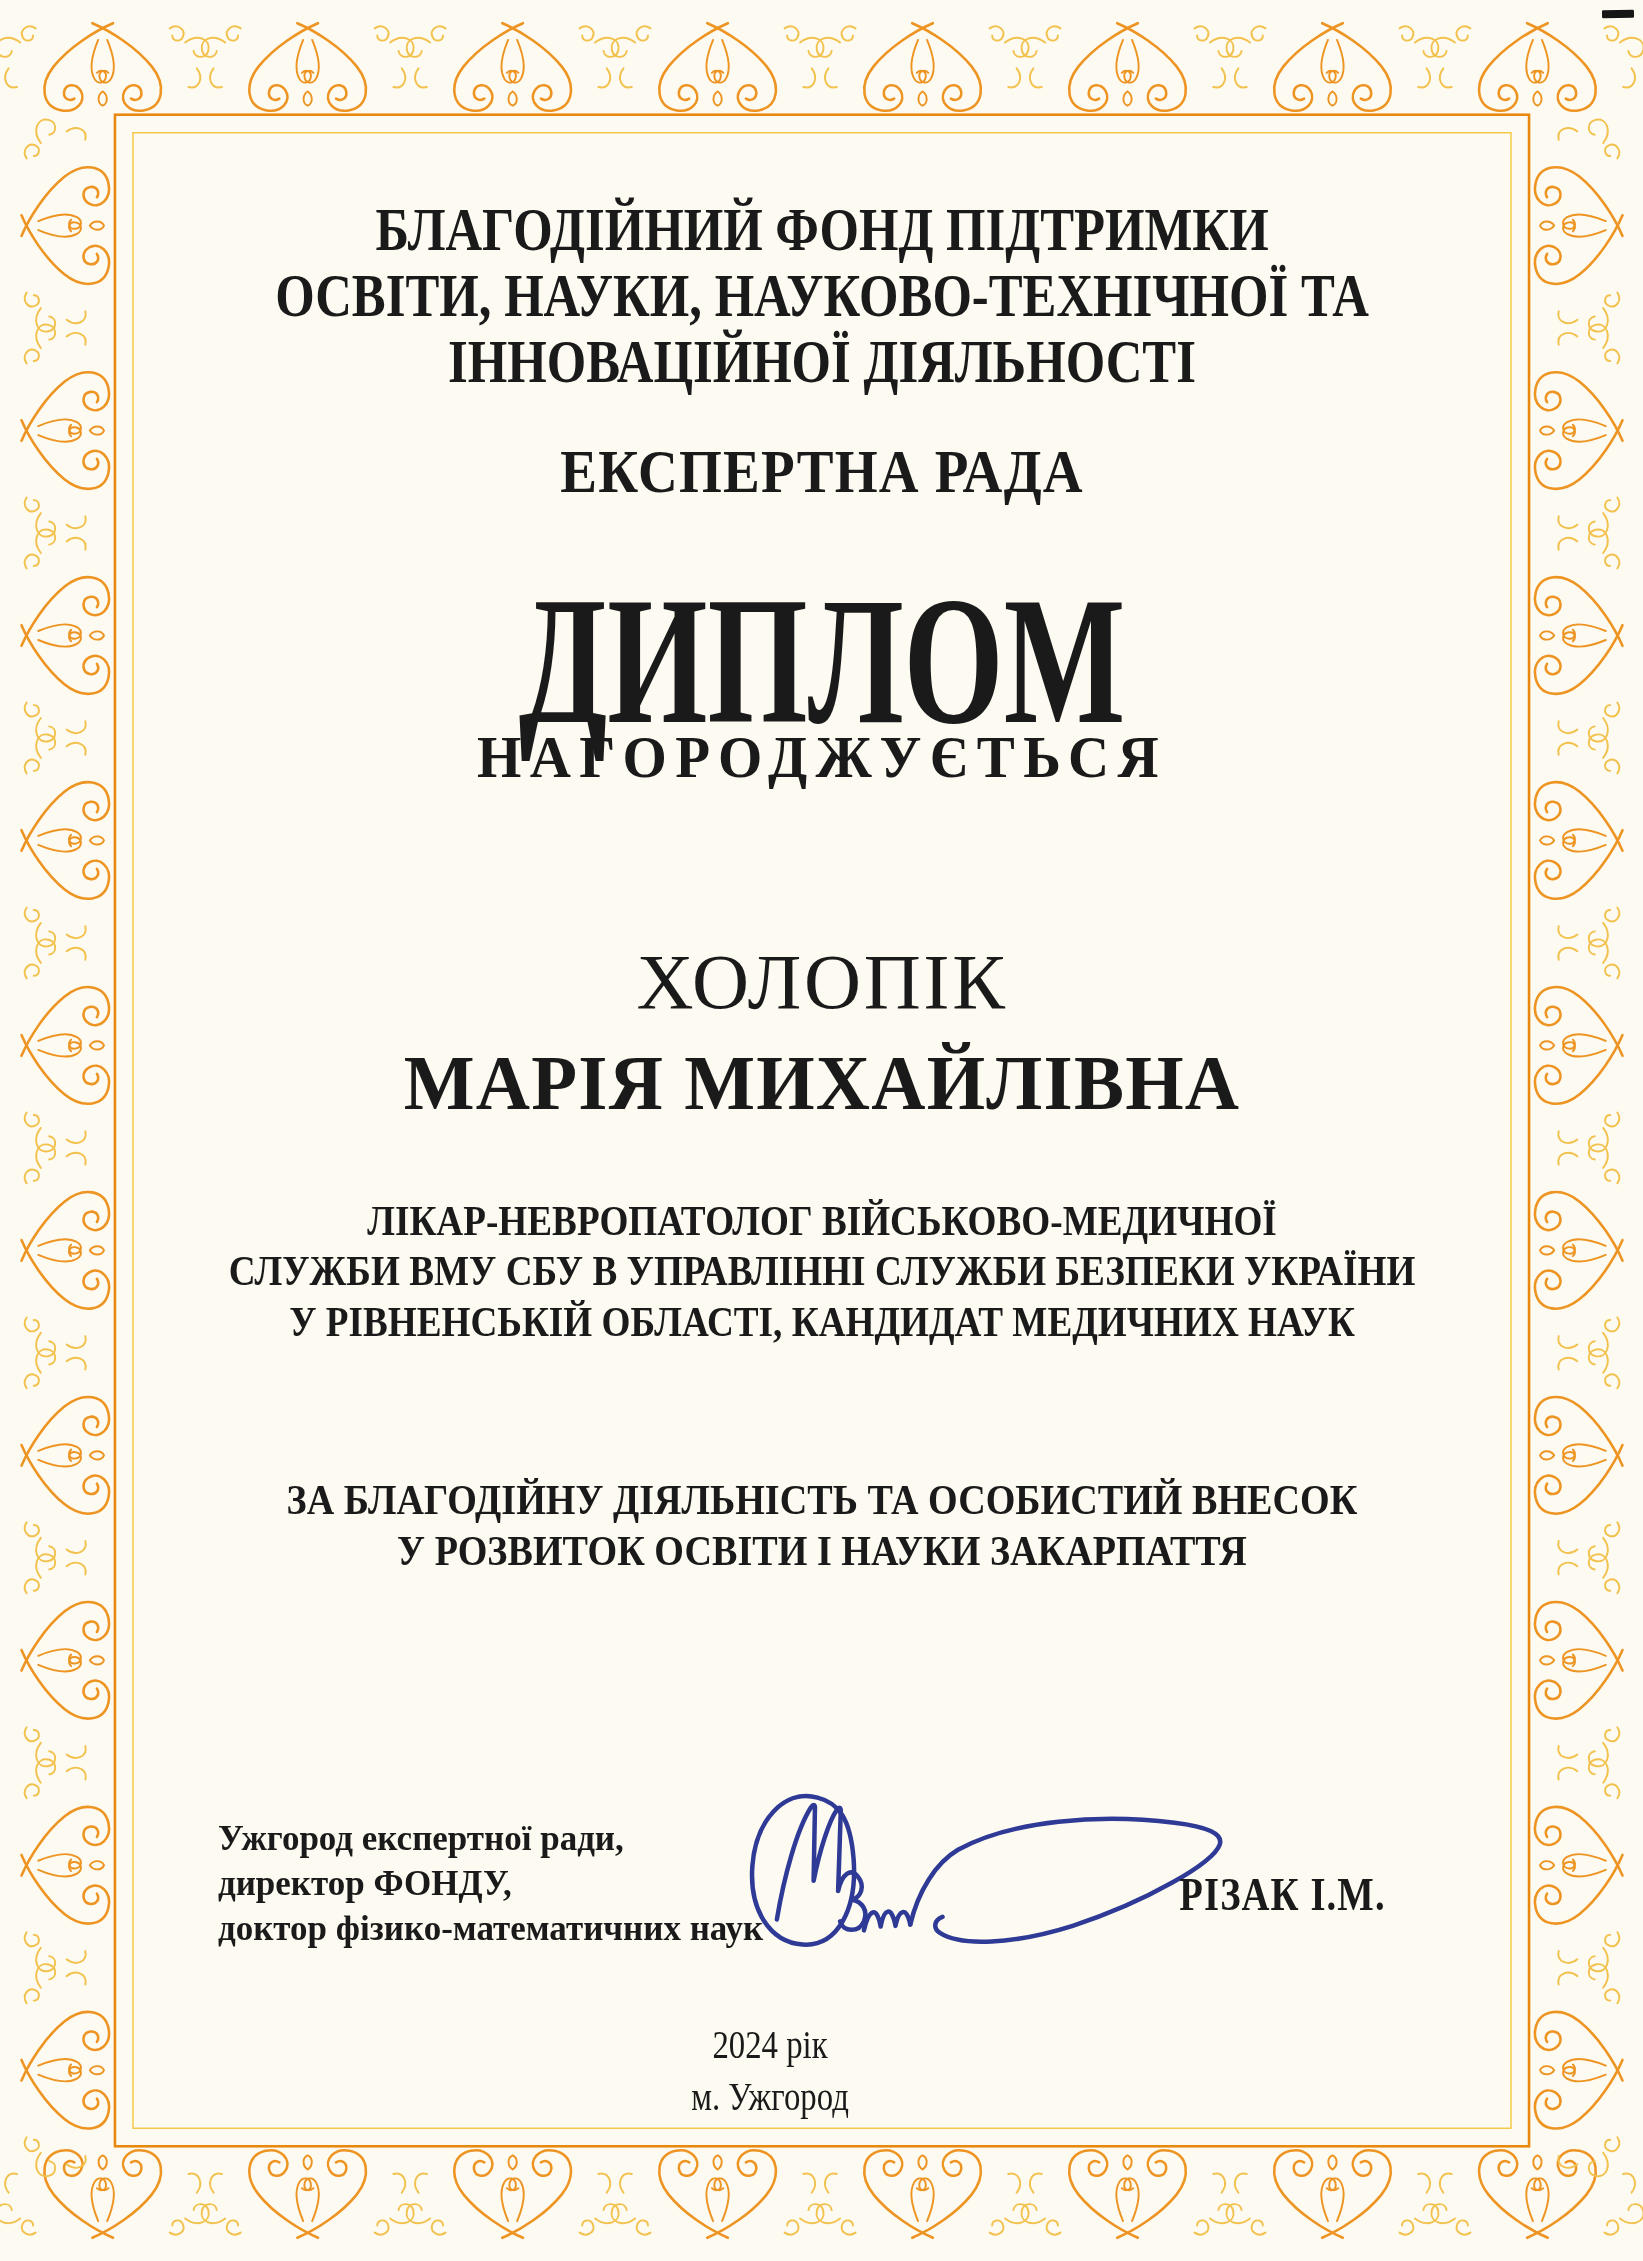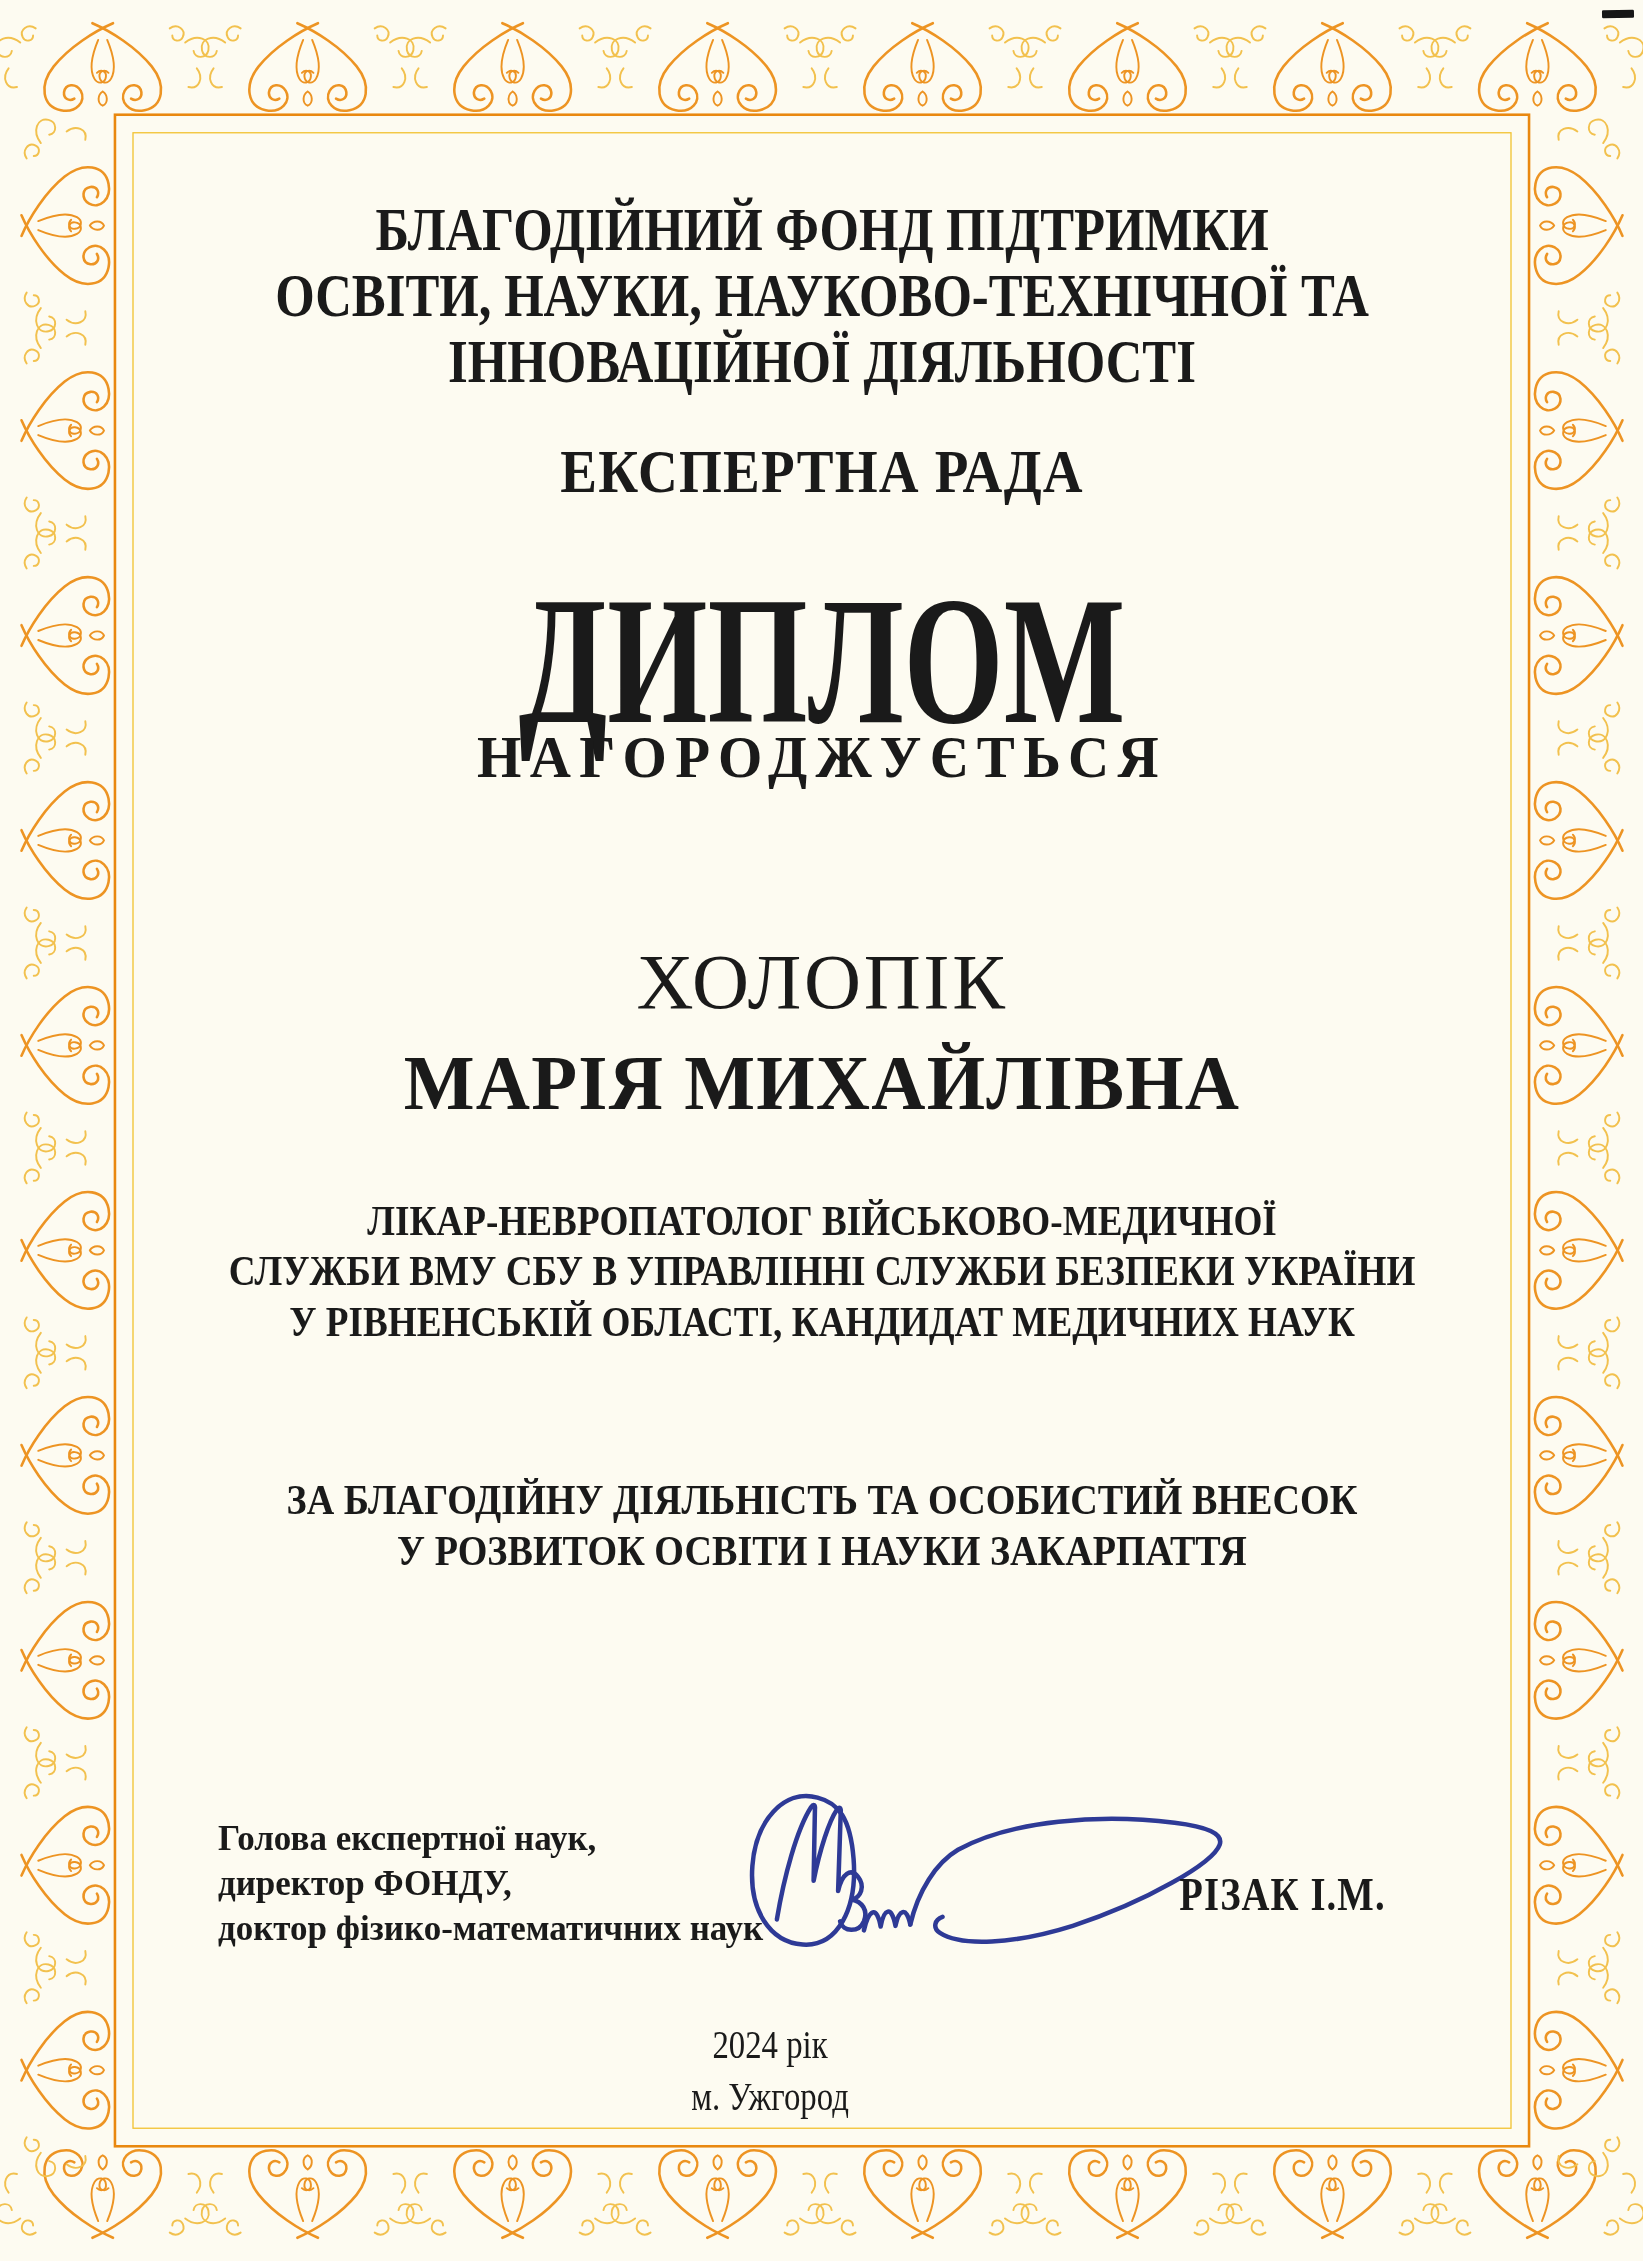--- a/index.html
+++ b/index.html
@@ -214,21 +214,21 @@
     <div>СЛУЖБИ ВМУ СБУ В УПРАВЛІННІ СЛУЖБИ БЕЗПЕКИ УКРАЇНИ</div>
     <div>У РІВНЕНСЬКІЙ ОБЛАСТІ, КАНДИДАТ МЕДИЧНИХ НАУК</div>
   </div>
 
   <div class="txt award">
     <div>ЗА БЛАГОДІЙНУ ДІЯЛЬНІСТЬ ТА ОСОБИСТИЙ ВНЕСОК</div>
     <div>У РОЗВИТОК ОСВІТИ І НАУКИ ЗАКАРПАТТЯ</div>
   </div>
 
   <div class="signer">
-    <div>Голова експертної наук,</div>
+    <div>Ужгород експертної ради,</div>
     <div>директор ФОНДУ,</div>
     <div>доктор фізико-математичних наук</div>
   </div>
 
   <svg class="sig-svg" viewBox="0 0 2550 3508" xmlns="http://www.w3.org/2000/svg">
     <g fill="none" stroke="#2e3a96" stroke-width="7" stroke-linecap="round" stroke-linejoin="round">
       <path d="M 1268,2789 C 1215,2775 1172,2826 1167,2895 C 1162,2962 1193,3013 1245,3017 C 1299,3021 1330,2962 1324,2884 C 1319,2820 1300,2797 1268,2789 Z"></path>
       <path d="M 1205,2978 C 1216,2912 1236,2838 1258,2804 C 1262,2798 1265,2800 1264,2808 L 1262,2918 C 1272,2868 1286,2826 1298,2808 C 1302,2802 1305,2805 1304,2813 L 1300,2934 C 1306,2906 1320,2898 1331,2912 C 1342,2926 1336,2944 1321,2947 C 1337,2950 1347,2964 1340,2981 C 1332,2999 1308,2998 1303,2981"></path>
       <path d="M 1340,2995 C 1348,2962 1360,2956 1366,2989 C 1371,2962 1383,2955 1389,2988 C 1394,2964 1406,2956 1412,2986"></path>
       <path d="M 1412,2986 C 1424,2934 1452,2890 1486,2870 C 1570,2824 1706,2814 1822,2828 C 1872,2834 1898,2845 1892,2862 C 1882,2890 1780,2950 1664,2988 C 1572,3017 1490,3020 1458,2999 C 1446,2991 1450,2978 1462,2974"></path>

